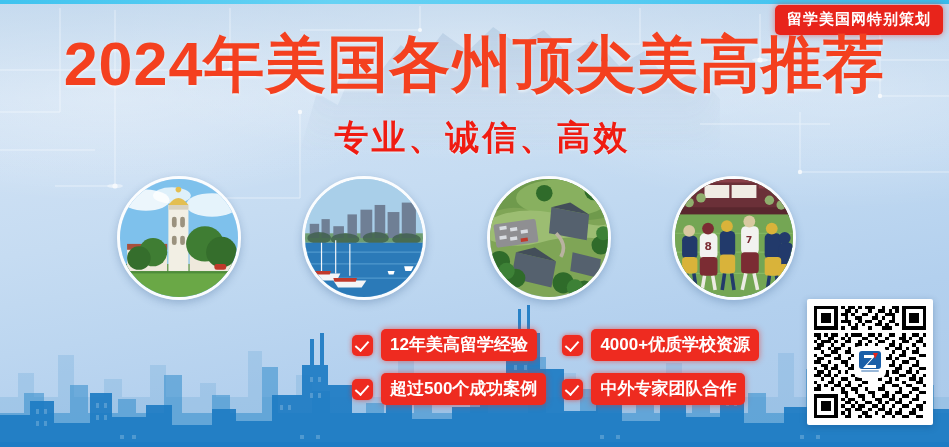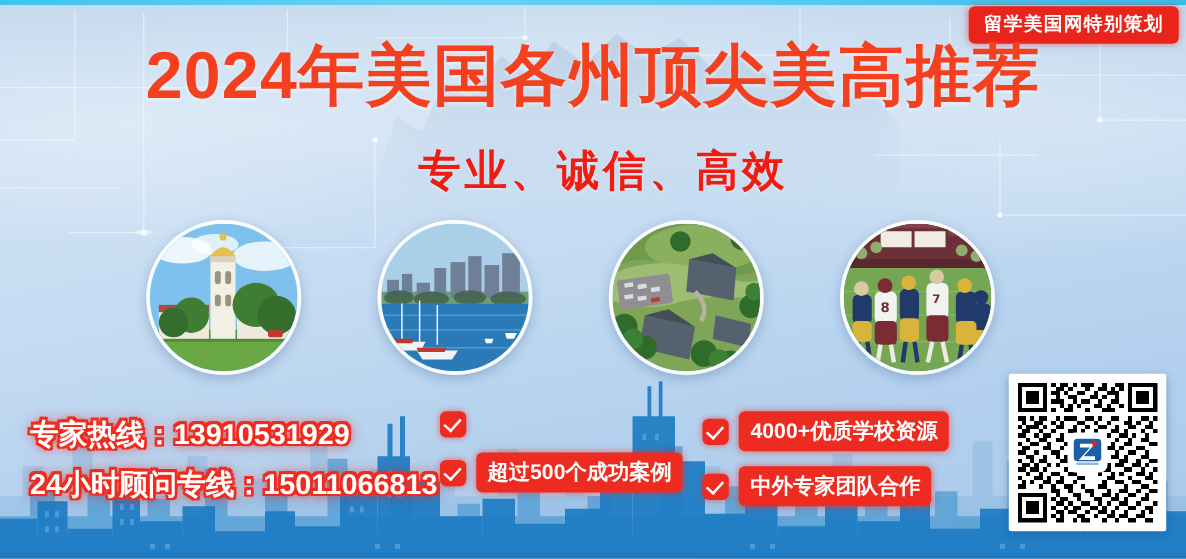--- a/index.html
+++ b/index.html
@@ -48,21 +48,21 @@
     background:#e8241b;color:#fff;
     font-size:15px;font-weight:bold;letter-spacing:1px;
     padding:5px 12px 6px;border-radius:5px;
     box-shadow:0 0 6px rgba(232,36,27,.55);
     white-space:nowrap;
   }
 
   
   .headline{
     position:absolute;top:34px;left:0;right:0;text-align:center;
-    font-size:53px;font-weight:bold;color:#f4401f;
+    font-size:61px;font-weight:bold;color:#f4401f;
     letter-spacing:1px;line-height:1;white-space:nowrap;
     text-shadow:0 2px 3px rgba(255,255,255,.55);
   }
   .subhead{
     position:absolute;top:120px;left:16px;right:0;text-align:center;
     font-size:34px;font-weight:bold;color:#f01c12;
     letter-spacing:3px;line-height:1;white-space:nowrap;
     text-shadow:0 1px 2px rgba(255,255,255,.6);
   }
 
@@ -441,29 +441,26 @@
           <line x1="42" y1="80" x2="40" y2="94"></line>
             <line x1="48" y1="80" x2="50" y2="94"></line>
           <line x1="80" y1="82" x2="78" y2="96"></line>
             <line x1="86" y1="82" x2="88" y2="96"></line>
         </g>
       </svg>
     </div>
 
   </div>
 
-  <div class="contact">
-    <span class="line l1">专家热线：13910531929</span>
-    <span class="line l2">24小时顾问专线：15011066813</span>
-  </div>
 
   <div class="features">
     <div class="fcol">
       <div class="frow">
         <span class="tick"></span>
+        <span class="ftext">12年美高留学经验</span>
       </div>
       <div class="frow">
         <span class="tick"></span>
         <span class="ftext">超过500个成功案例</span>
       </div>
     </div>
     <div class="fcol">
       <div class="frow">
         <span class="tick"></span>
         <span class="ftext">4000+优质学校资源</span>

